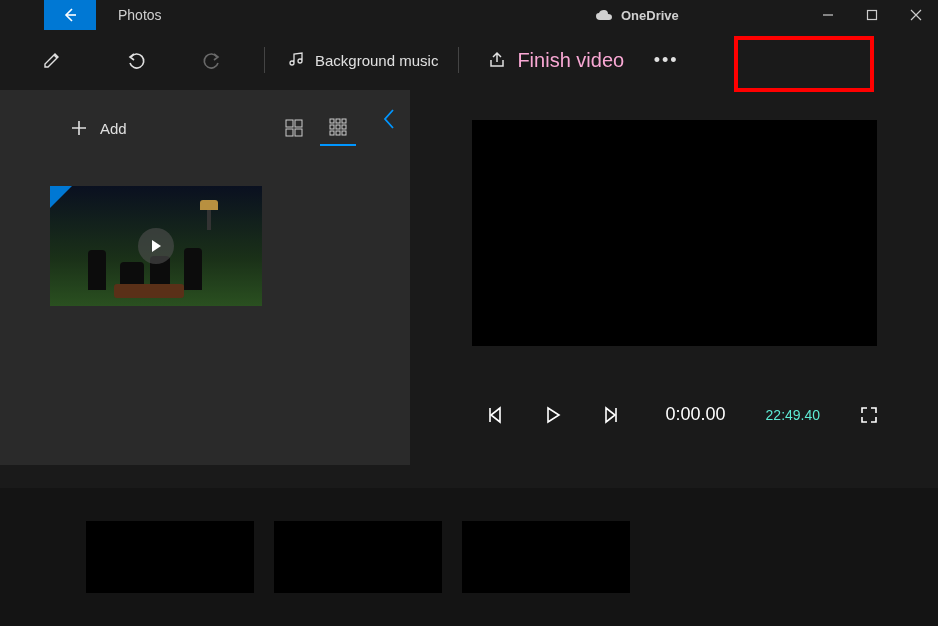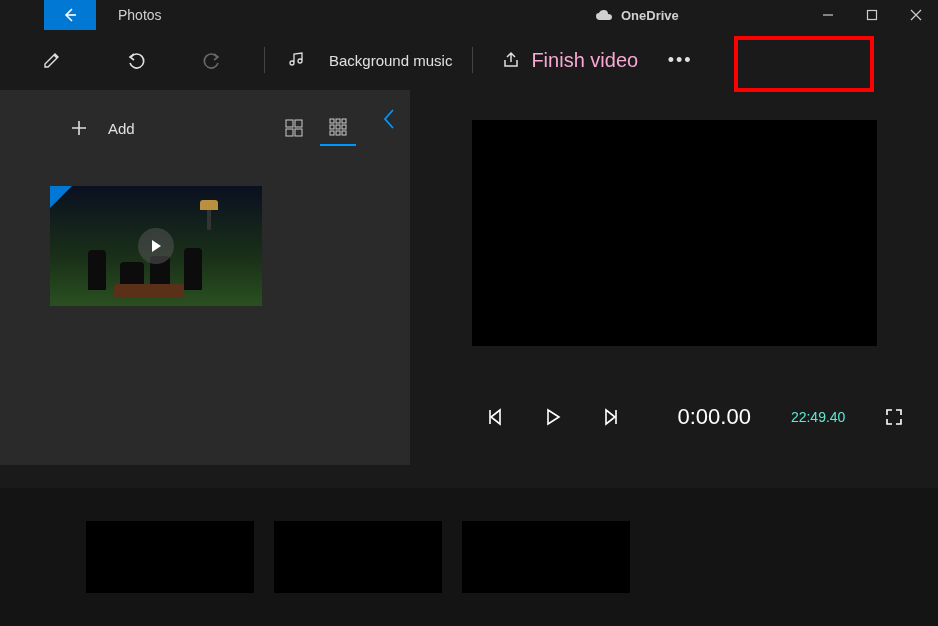--- a/index.html
+++ b/index.html
@@ -87,21 +87,21 @@
     }
     .sep {
       width: 1px;
       height: 26px;
       background: #444;
       margin: 0 14px;
     }
     .bg-music {
       display: flex;
       align-items: center;
-      gap: 24px;
+      gap: 10px;
       font-size: 15px;
       color: #e0e0e0;
       cursor: pointer;
       padding: 0 6px;
     }
     .finish-box {
       position: relative;
       padding: 8px 14px;
       display: flex;
       align-items: center;
@@ -144,21 +144,21 @@
     }
     .panel-header {
       display: flex;
       align-items: center;
       padding: 20px 18px 6px 18px;
       gap: 10px;
     }
     .add-btn {
       display: flex;
       align-items: center;
-      gap: 20px;
+      gap: 12px;
       font-size: 15px;
       color: #e0e0e0;
       cursor: pointer;
       padding: 8px;
       justify-content: center;
     }
     .view-toggles {
       margin-left: auto;
       display: flex;
       gap: 8px;
@@ -230,21 +230,21 @@
     .playback-controls {
       width: 405px;
       margin-top: 58px;
       display: flex;
       align-items: center;
       justify-content: flex-start;
       gap: 40px;
       padding-left: 14px;
     }
     .pb-btn { cursor: pointer; display: flex; align-items: center; justify-content: center; }
-    .time-cur { font-size: 22px; color: #fff; margin-left: 18px;}
+    .time-cur { font-size: 18px; color: #fff; margin-left: 6px;}
     .time-total { font-size: 14px; color: #5eead4; }
     .storyboard {
       position: absolute;
       bottom: 0;
       left: 0;
       right: 0;
       height: 138px;
       background: #141414;
       display: flex;
       align-items: center;

